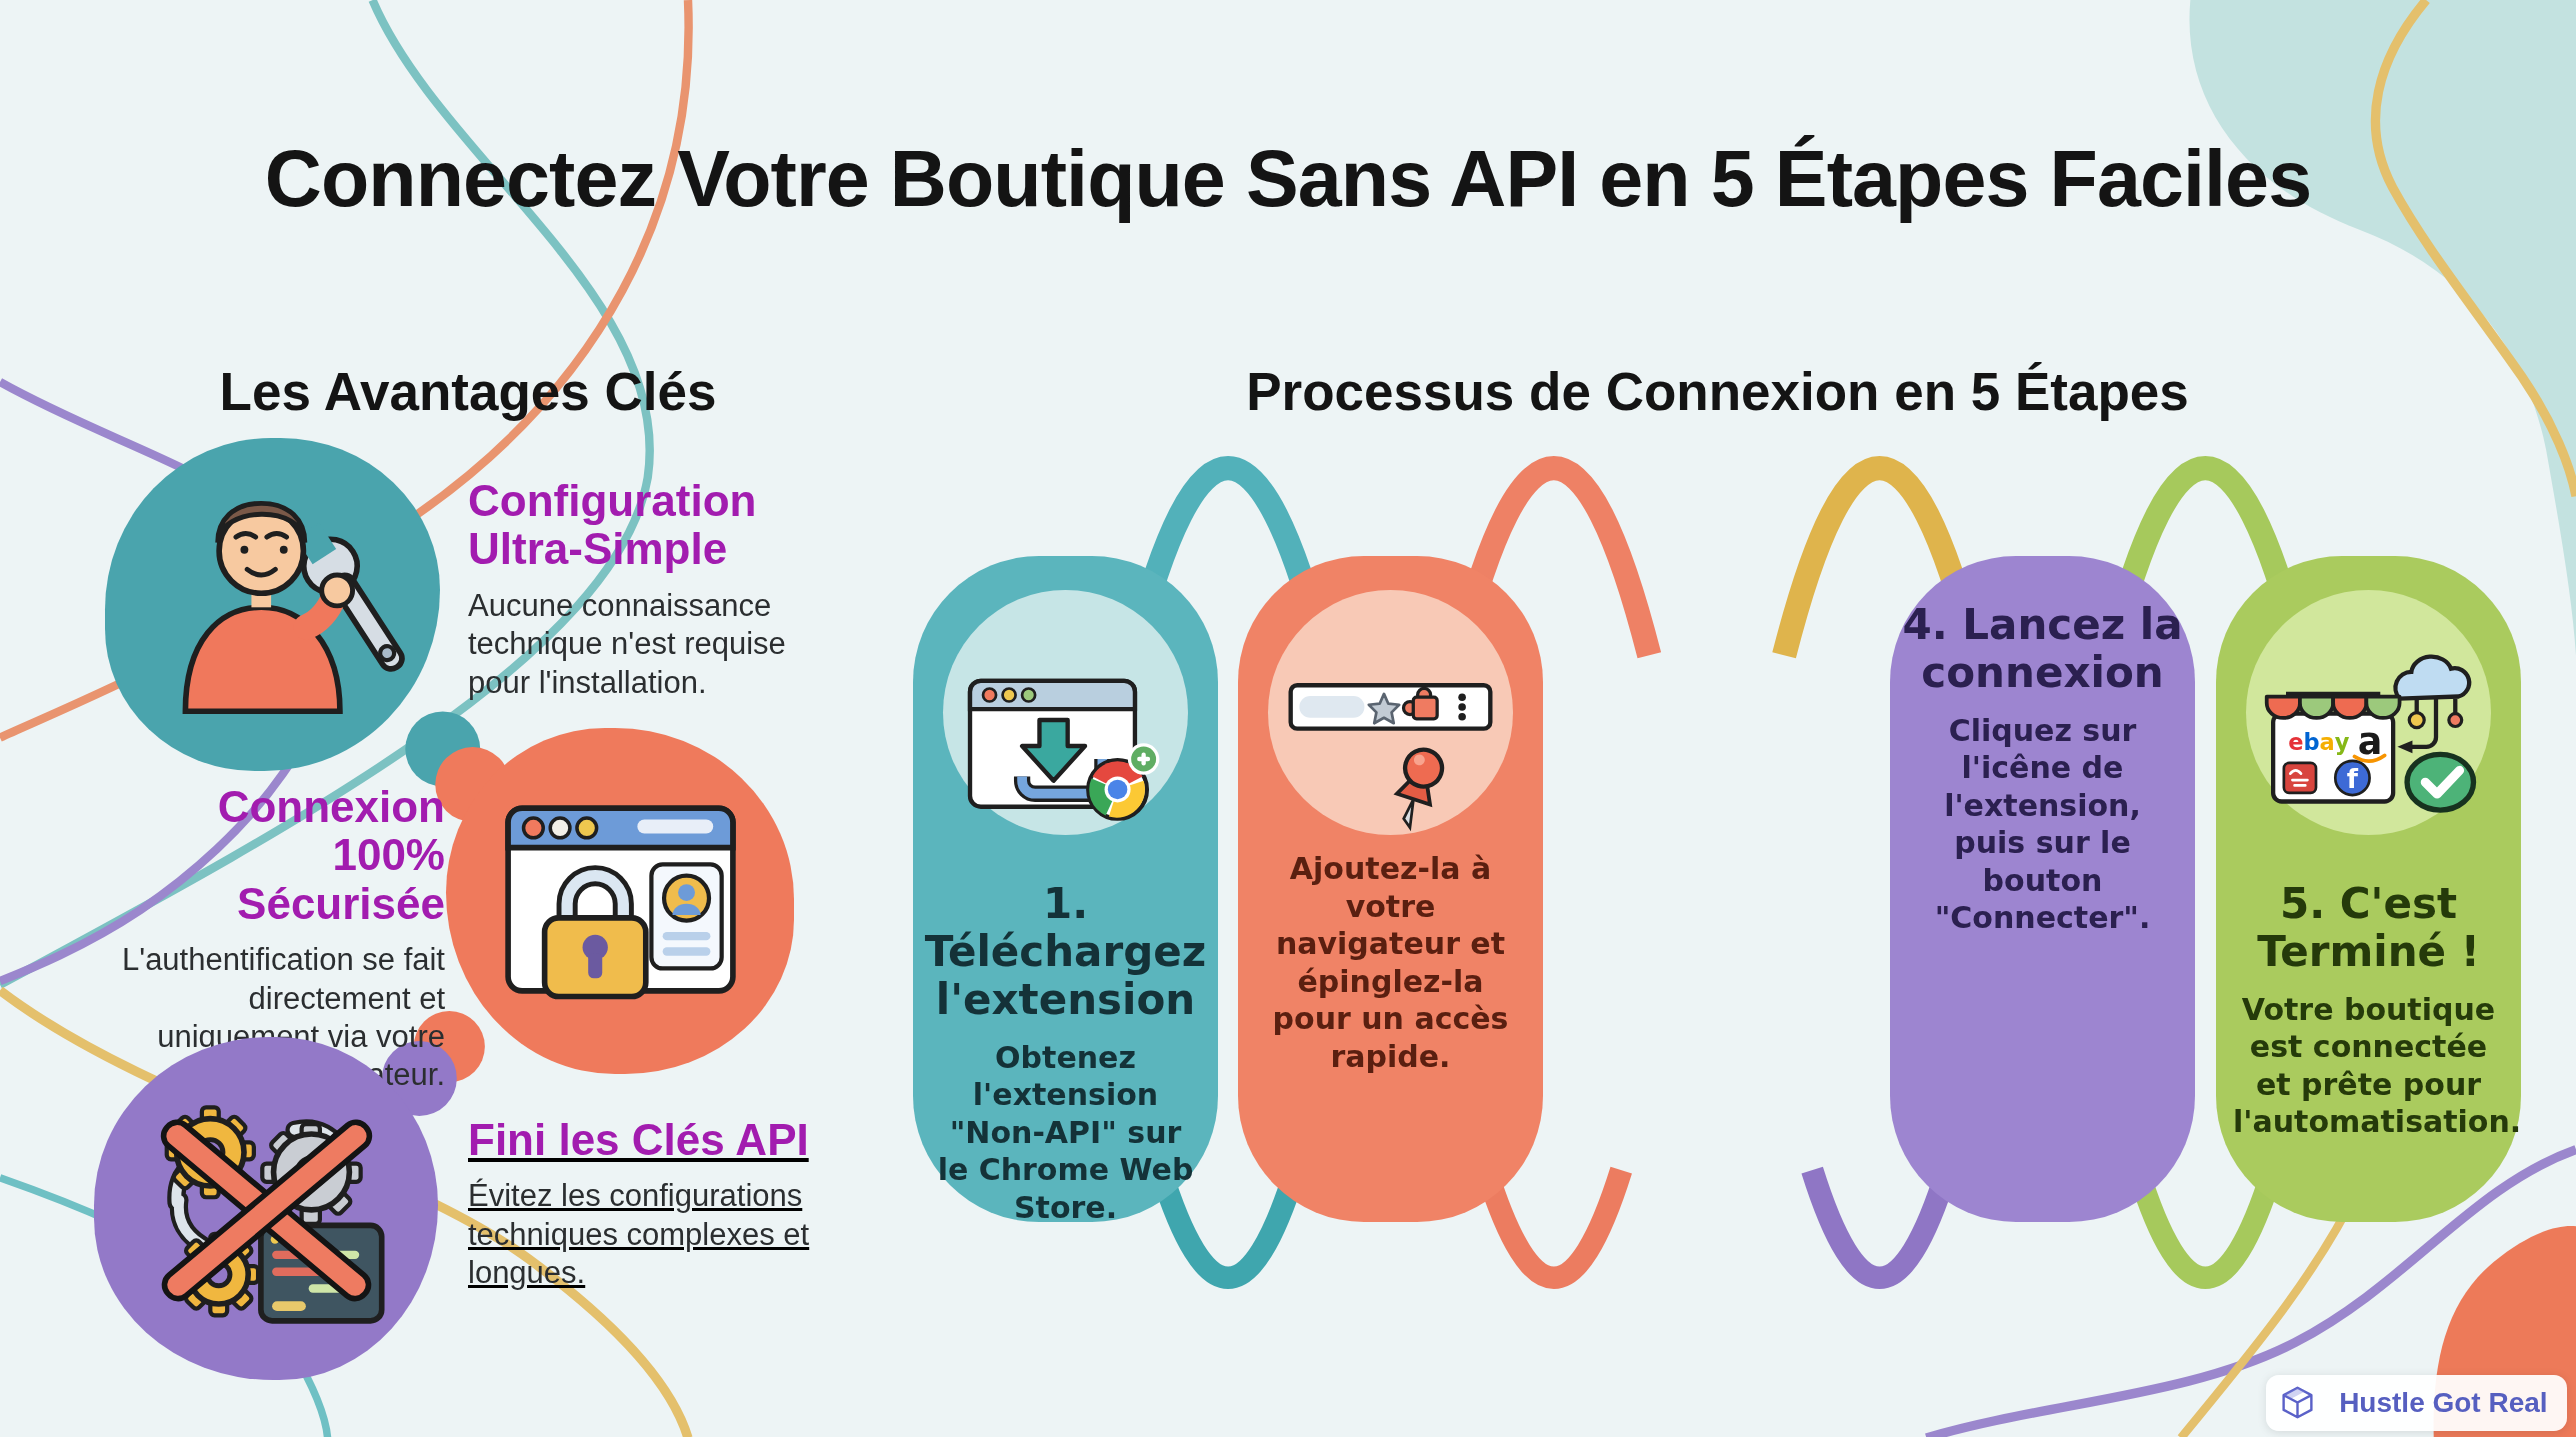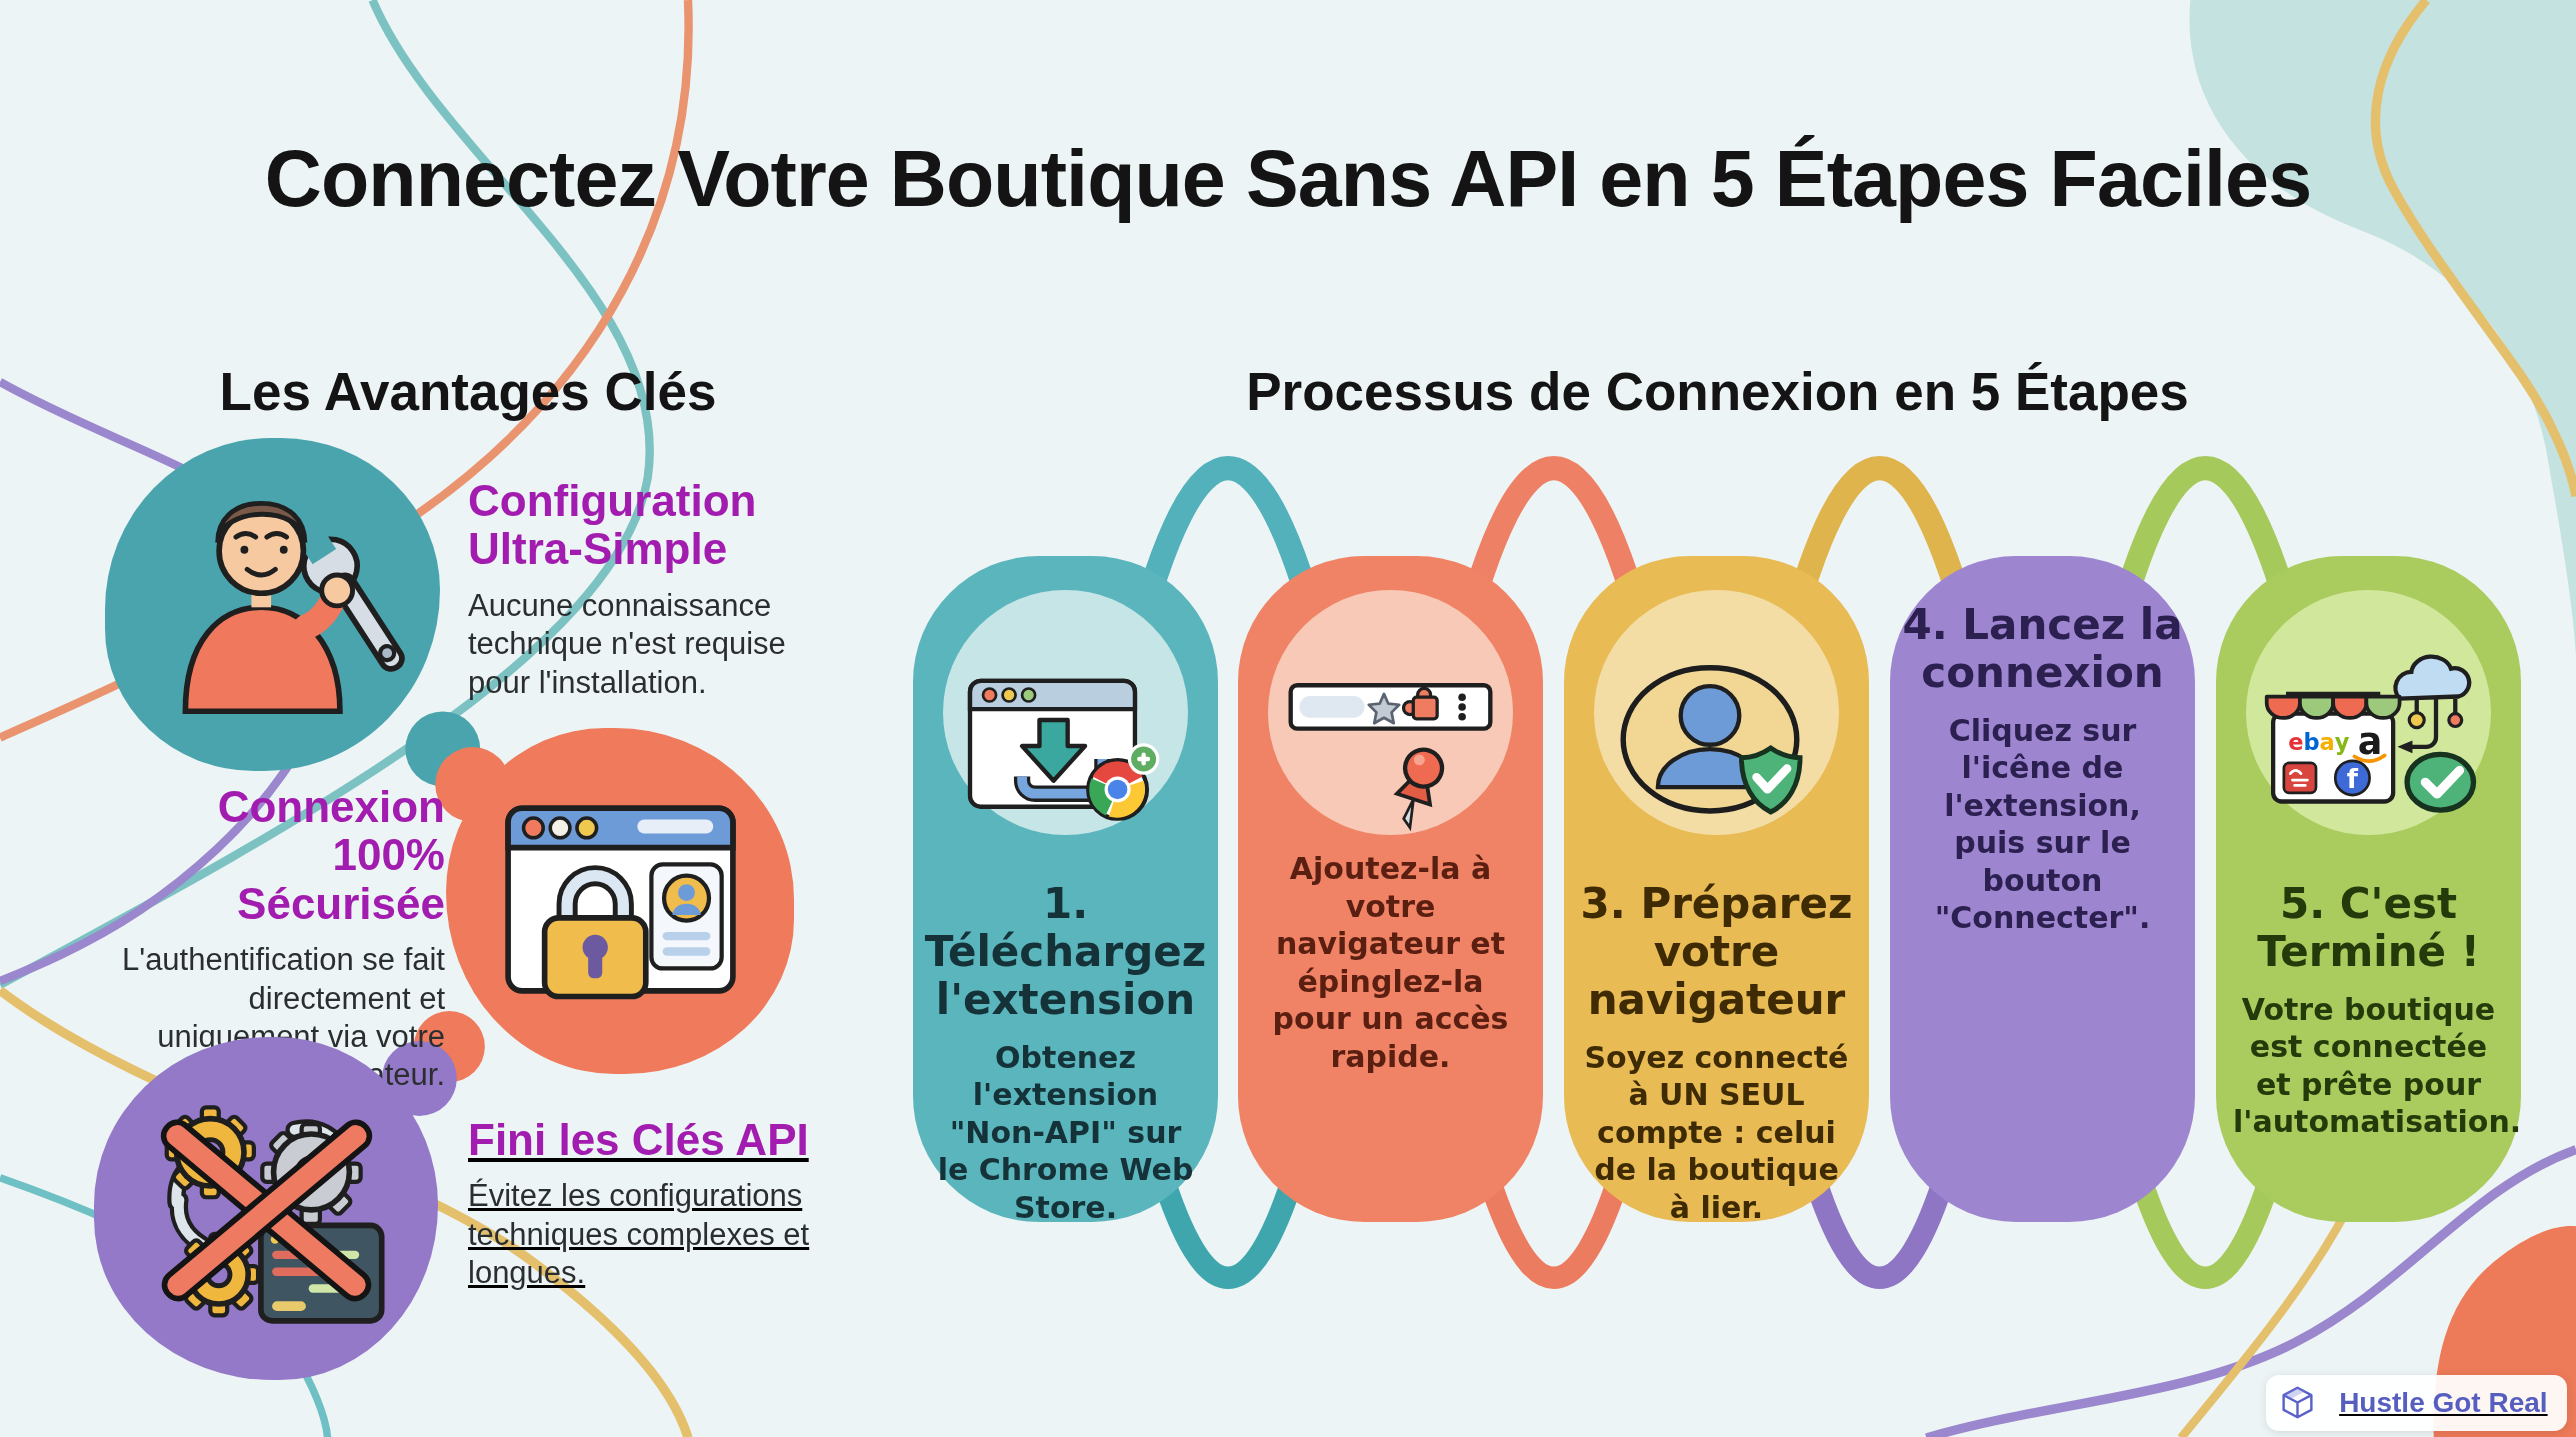--- a/index.html
+++ b/index.html
@@ -53,21 +53,21 @@
   .card-1 .icon-wrap{background:var(--card1-icon);}
   .card-2 .icon-wrap{background:var(--card2-icon);}
   .card-3 .icon-wrap{background:var(--card3-icon);}
   .card-4 .icon-wrap{background:var(--card4-icon);}
   .card-5 .icon-wrap{background:var(--card5-icon);}
   .card h3{margin-top:45px;text-align:center;font-size:42px;font-weight:800;line-height:1.14;padding:0 7.5px;}
   .card p{margin-top:15px;padding:0 17px;text-align:center;font-size:30px;font-weight:600;line-height:1.25;}
 
   .badge{position:absolute;right:9.4px;bottom:7.5px;z-index:3;background:rgba(255,255,255,.93);
     border-radius:13px;padding:9.4px 19px 9.4px 13px;display:flex;gap:23px;align-items:center;
-    box-shadow:0 1.9px 9.4px rgba(0,0,0,.10);text-decoration:underline;}
+    box-shadow:0 1.9px 9.4px rgba(0,0,0,.10);}
   .badge span{font-size:28px;font-weight:600;color:var(--badge-text);}
 </style>
 </head>
 <body>
 
 <div class="canvas">
 
   <svg class="bg" width="2576" height="1438" viewBox="0 0 2752 1536">
 
     <path d="M2340,0 C2330,110 2400,200 2520,245 C2640,290 2700,380 2720,480 C2736,570 2748,640 2752,700 L2752,0 Z" fill="#c3e2e0"></path>
@@ -276,35 +276,20 @@
             <path d="M120,116 L136,116 L144,132 L112,132 Z" fill="#e35c44" stroke="#1f1f1f" stroke-width="3.5"></path>
             <path d="M128,132 L133,158 L125,152 Z" fill="#d9dee3" stroke="#1f1f1f" stroke-width="2.5"></path>
             <circle cx="128" cy="102" r="17" fill="#ee6b51" stroke="#1f1f1f" stroke-width="4"></circle>
             <circle cx="122" cy="96" r="5" fill="#f8a38e"></circle>
           </g>
         </svg>
       </div>
       <p>Ajoutez-la à votre navigateur et épinglez-la pour un accès rapide.</p>
     </div>
 
-    <div class="card card-3">
-      <div class="icon-wrap">
-        <svg width="217" height="187" viewBox="0 0 200 172">
-          <ellipse cx="94" cy="84" rx="80" ry="66" fill="#f2d794" stroke="#1d1d1d" stroke-width="5"></ellipse>
-          <circle cx="94" cy="62" r="27" fill="#6d9bd8" stroke="#1f1f1f" stroke-width="4"></circle>
-          <path d="M46,128 a48,35 0 0 1 96,0 z" fill="#6d9bd8" stroke="#1f1f1f" stroke-width="4"></path>
-          <g transform="translate(150,120)">
-            <path d="M0,-28 C10,-21 20,-19 27,-19 C27,6 16,23 0,31 C-16,23 -27,6 -27,-19 C-20,-19 -10,-21 0,-28 Z" fill="#4db378" stroke="#17321f" stroke-width="4.5"></path>
-            <path d="M-13,-1 L-3,10 L15,-9" stroke="#ffffff" stroke-width="8" fill="none" stroke-linecap="round" stroke-linejoin="round"></path>
-          </g>
-        </svg>
-      </div>
-      <h3>3. Préparez votre navigateur</h3>
-      <p>Soyez connecté à UN SEUL compte : celui de la boutique à lier.</p>
-    </div>
 
     <div class="card card-4">
       <h3>4. Lancez la connexion</h3>
       <p>Cliquez sur l'icêne de l'extension, puis sur le bouton "Connecter".</p>
     </div>
 
     <div class="card card-5">
       <div class="icon-wrap">
         <svg width="225" height="187" viewBox="0 0 210 172">
           <g>

